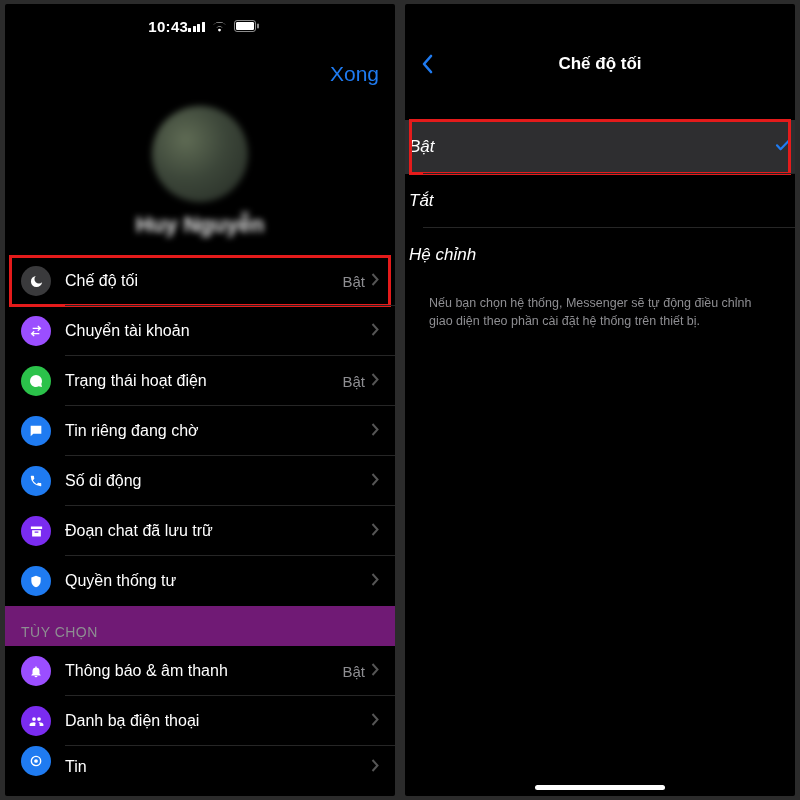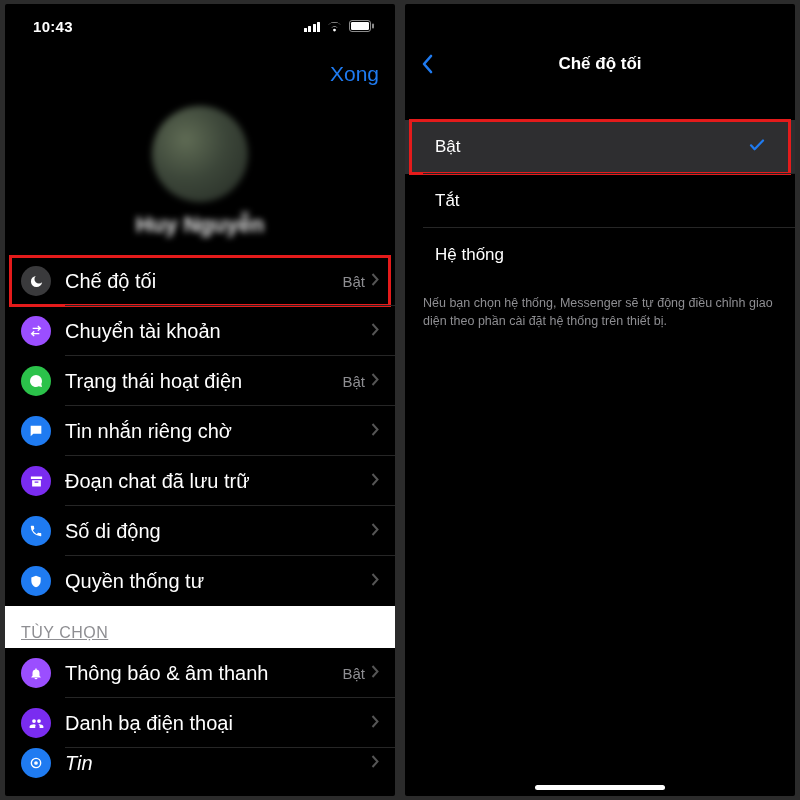--- a/index.html
+++ b/index.html
@@ -26,21 +26,21 @@
     background: #000;
     position: relative;
     overflow: hidden;
     border-radius: 2px;
   }
   
   .status-bar {
     height: 44px;
     display: flex;
     align-items: center;
-    justify-content: space-between;
+    justify-content: center;
     padding: 0 20px 0 28px;
     color: #fff;
   }
   .status-time { font-weight: 600; font-size: 15px; letter-spacing: 0.3px; }
   .status-right { display: flex; align-items: center; gap: 6px; }
   .sig-bars { display: flex; align-items: flex-end; gap: 1.5px; height: 12px; }
   .sig-bars span { width: 3px; background:#fff; border-radius: 0.5px; }
   .sig-bars span:nth-child(1){height:4px}
   .sig-bars span:nth-child(2){height:6px}
   .sig-bars span:nth-child(3){height:8px}
@@ -104,64 +104,64 @@
     padding: 0 16px;
     position: relative;
   }
   .row .icon-bubble {
     width: 30px; height: 30px;
     border-radius: 50%;
     display:flex; align-items:center; justify-content:center;
     flex: 0 0 30px;
     margin-right: 14px;
   }
-  .row .label { color:#fff; font-size: 20px; flex: 1 1 auto; white-space:nowrap; overflow:hidden; }
+  .row .label { color:#fff; font-size: 16px; flex: 1 1 auto; white-space:nowrap; overflow:hidden; }
   .row .value { color:#8e8e92; font-size: 15px; margin-right:6px; }
   .row .disclosure { color:#555; }
   .row-sep::after{
     content:"";
     position:absolute; left:60px; right:0; bottom:0;
     height:1px; background:#262626;
   }
   .section-header {
     color:#8e8e92;
-    font-size: 16px;
+    font-size: 14px;
     letter-spacing: 0.5px;
     padding: 18px 16px 6px 16px;
-    background:#ffffff;
-    text-decoration:underline;
+    background:#701a75;
   }
   
   .hl {
     position: relative;
   }
   .hl::before{
     content:"";
     position:absolute;
     left:4px; right:4px; top:-1px; bottom:-1px;
     border:3px solid #e41b1b;
     pointer-events:none;
   }
   
   .drow {
     display:flex; align-items:center; justify-content:space-between;
-    height:54px; padding:0 30px;
+    height:54px; padding:0 4px;
     color:#fff; font-size:17px;
     position:relative;
+    font-style:italic;
   }
   .drow .check { color:#1f7bf1; }
   .drow.sep::after{
     content:""; position:absolute; left:18px; right:0; bottom:0;
     height:1px; background:#262626;
   }
   .drow.selected { background:#2e2e30; }
 
   .footnote {
     color:#8e8e92; font-size:12.5px; line-height:1.45;
-    padding: 12px 18px;
+    padding: 12px 24px;
     background:#000;
   }
   
   .home-ind {
     position:absolute; bottom:6px; left:50%; transform:translateX(-50%);
     width:130px; height:5px; border-radius:3px; background:#fff;
   }
   
   .c-dark  { background:#3a3a3c; }
   .c-purple{ background:#9b4eff; }
@@ -255,49 +255,49 @@
             </svg>
         </span>
       </div>
 
       <div class="row row-sep">
         <span class="icon-bubble c-blue">
           <svg width="16" height="16" viewBox="0 0 24 24">
               <path fill="#fff" d="M4 4h16v12H8l-4 4V4Zm4 4h8v2H8V8Zm0 3h6v2H8v-2Z"></path>
             </svg>
         </span>
-        <span class="label">Tin nhắn riêng chờ</span>
+        <span class="label">Tin riêng đang chờ</span>
+        <span class="disclosure">
+          <svg width="8" height="13" viewBox="0 0 8 13">
+              <path fill="none" stroke="#555" stroke-width="2" d="m1.5 1 5 5.5-5 5.5"></path>
+            </svg>
+        </span>
+      </div>
+
+      <div class="row row-sep">
+        <span class="icon-bubble c-blue">
+          <svg width="14" height="14" viewBox="0 0 24 24">
+              <path fill="#fff" d="M6.6 10.8a15 15 0 0 0 6.6 6.6l2.2-2.2a1 1 0 0 1 1-.25 11.4 11.4 0 0 0 3.6.58 1 1 0 0 1 1 1V20a1 1 0 0 1-1 1A17 17 0 0 1 3 4a1 1 0 0 1 1-1h3.5a1 1 0 0 1 1 1c0 1.25.2 2.46.57 3.6a1 1 0 0 1-.25 1L6.6 10.8Z"></path>
+            </svg>
+        </span>
+        <span class="label">Số di động</span>
         <span class="disclosure">
           <svg width="8" height="13" viewBox="0 0 8 13">
               <path fill="none" stroke="#555" stroke-width="2" d="m1.5 1 5 5.5-5 5.5"></path>
             </svg>
         </span>
       </div>
 
       <div class="row row-sep">
         <span class="icon-bubble c-violet">
           <svg width="15" height="15" viewBox="0 0 24 24">
               <path fill="#fff" d="M3 4h18v4H3V4Zm2 6h14v10H5V10Zm4 2v2h6v-2H9Z"></path>
             </svg>
         </span>
         <span class="label">Đoạn chat đã lưu trữ</span>
-        <span class="disclosure">
-          <svg width="8" height="13" viewBox="0 0 8 13">
-              <path fill="none" stroke="#555" stroke-width="2" d="m1.5 1 5 5.5-5 5.5"></path>
-            </svg>
-        </span>
-      </div>
-
-      <div class="row row-sep">
-        <span class="icon-bubble c-blue">
-          <svg width="14" height="14" viewBox="0 0 24 24">
-              <path fill="#fff" d="M6.6 10.8a15 15 0 0 0 6.6 6.6l2.2-2.2a1 1 0 0 1 1-.25 11.4 11.4 0 0 0 3.6.58 1 1 0 0 1 1 1V20a1 1 0 0 1-1 1A17 17 0 0 1 3 4a1 1 0 0 1 1-1h3.5a1 1 0 0 1 1 1c0 1.25.2 2.46.57 3.6a1 1 0 0 1-.25 1L6.6 10.8Z"></path>
-            </svg>
-        </span>
-        <span class="label">Số di động</span>
         <span class="disclosure">
           <svg width="8" height="13" viewBox="0 0 8 13">
               <path fill="none" stroke="#555" stroke-width="2" d="m1.5 1 5 5.5-5 5.5"></path>
             </svg>
         </span>
       </div>
 
       <div class="row">
         <span class="icon-bubble c-blue">
           <svg width="14" height="15" viewBox="0 0 24 24">
@@ -336,21 +336,21 @@
             </svg>
         </span>
         <span class="label">Danh bạ điện thoại</span>
         <span class="disclosure">
           <svg width="8" height="13" viewBox="0 0 8 13">
               <path fill="none" stroke="#555" stroke-width="2" d="m1.5 1 5 5.5-5 5.5"></path>
             </svg>
         </span>
       </div>
 
-      <div class="row" style="height:30px; align-items:center; overflow:hidden;font-style:italic;">
+      <div class="row" style="height:30px; align-items:flex-end; overflow:hidden;">
         <span class="icon-bubble c-blue">
           <svg width="14" height="14" viewBox="0 0 24 24">
               <circle cx="12" cy="12" r="8" fill="none" stroke="#fff" stroke-width="2.4"></circle>
               <circle cx="12" cy="12" r="3.2" fill="#fff"></circle>
             </svg>
         </span>
         <span class="label">Tin</span>
         <span class="disclosure">
           <svg width="8" height="13" viewBox="0 0 8 13">
               <path fill="none" stroke="#555" stroke-width="2" d="m1.5 1 5 5.5-5 5.5"></path>
@@ -384,21 +384,21 @@
             <path fill="none" stroke="#1f7bf1" stroke-width="2.2" stroke-linecap="round" stroke-linejoin="round" d="m2 7.3 3.6 4L14 2.5"></path>
           </svg>
       </span>
     </div>
 
     <div class="drow sep">
       <span>Tắt</span>
     </div>
 
     <div class="drow">
-      <span>Hệ thống</span>
+      <span>Hệ chỉnh</span>
     </div>
 
     <div class="footnote">Nếu bạn chọn hệ thống, Messenger sẽ tự động điều chỉnh giao diện theo phần cài đặt hệ thống trên thiết bị.</div>
 
     <div class="home-ind"></div>
   </div>
 
 </div>
 
 </body></html>

